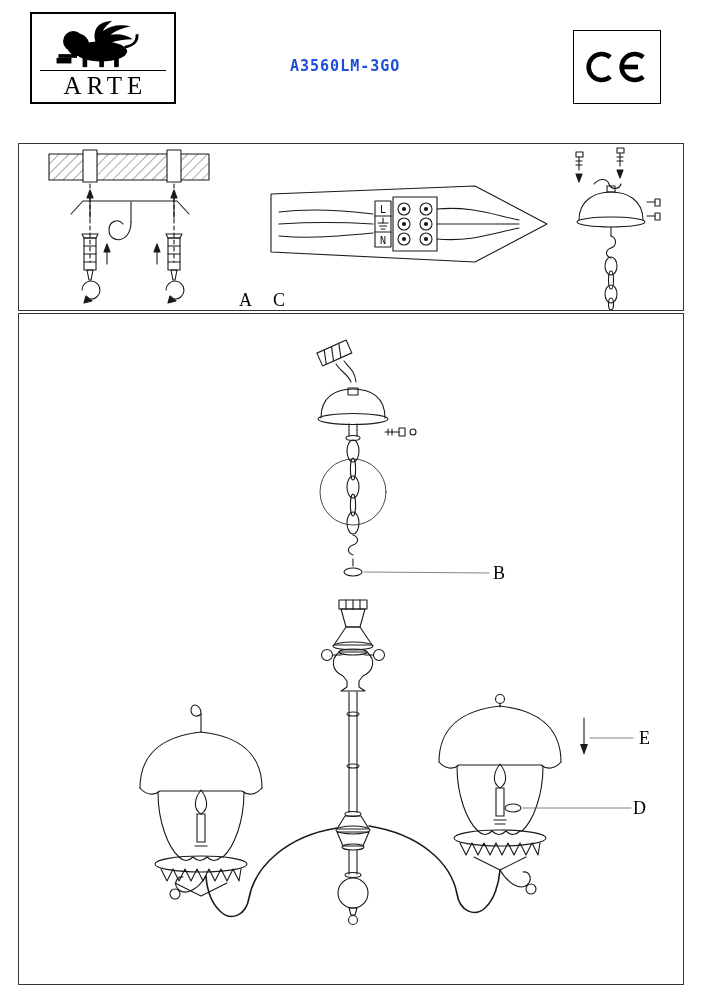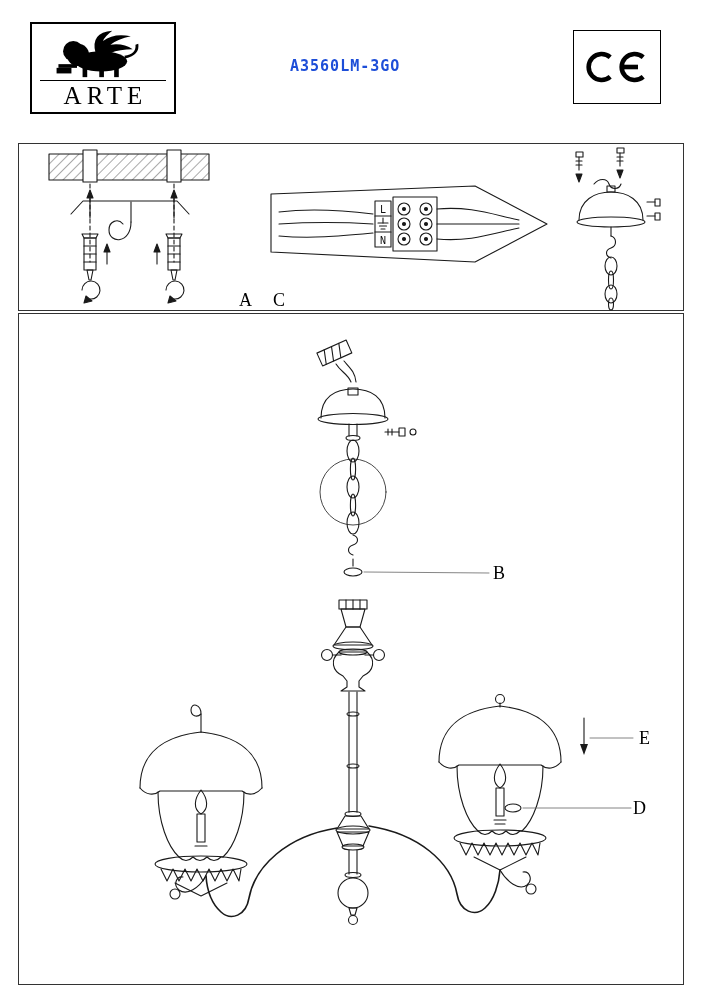--- a/index.html
+++ b/index.html
@@ -6,21 +6,21 @@
   html,body { background:#ffffff; }
   body {
     width:702px; height:1000px; position:relative;
     font-family:"DejaVu Sans Mono", monospace;
     color:#111;
   }
   .page { position:absolute; inset:0; background:#fff; overflow:hidden; }
 
   
   .logo-box {
-    position:absolute; left:30px; top:22px; width:146px; height:92px;
+    position:absolute; left:30px; top:12px; width:146px; height:92px;
     border:2.5px solid #000; background:#fff;
     display:flex; flex-direction:column; align-items:center; padding-top:3px;
   }
   .logo-rule { width:126px; border-top:1.5px solid #000; margin:1px 0 1px; }
   .brand {
     font-family:"Liberation Serif", serif; font-size:25px; line-height:1.1;
     letter-spacing:5px; color:#000; padding-left:5px;
   }
   .title-block { position:absolute; left:290px; top:44px; }
   .title-line1 {

